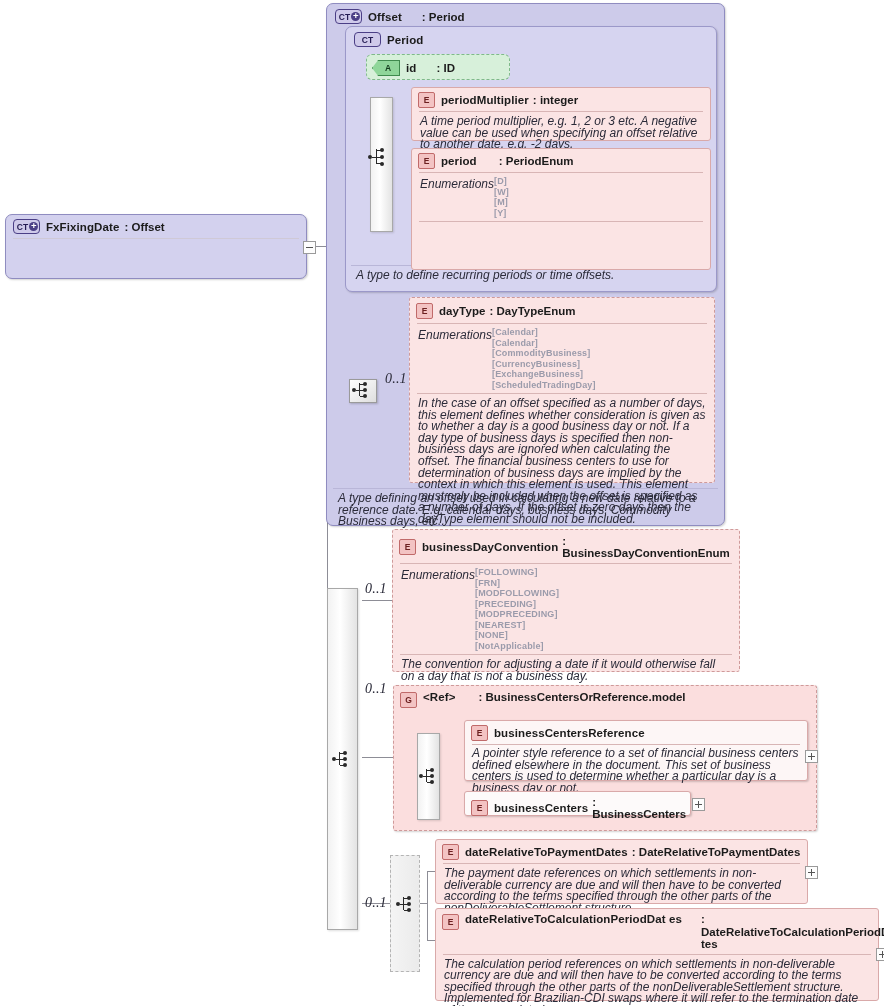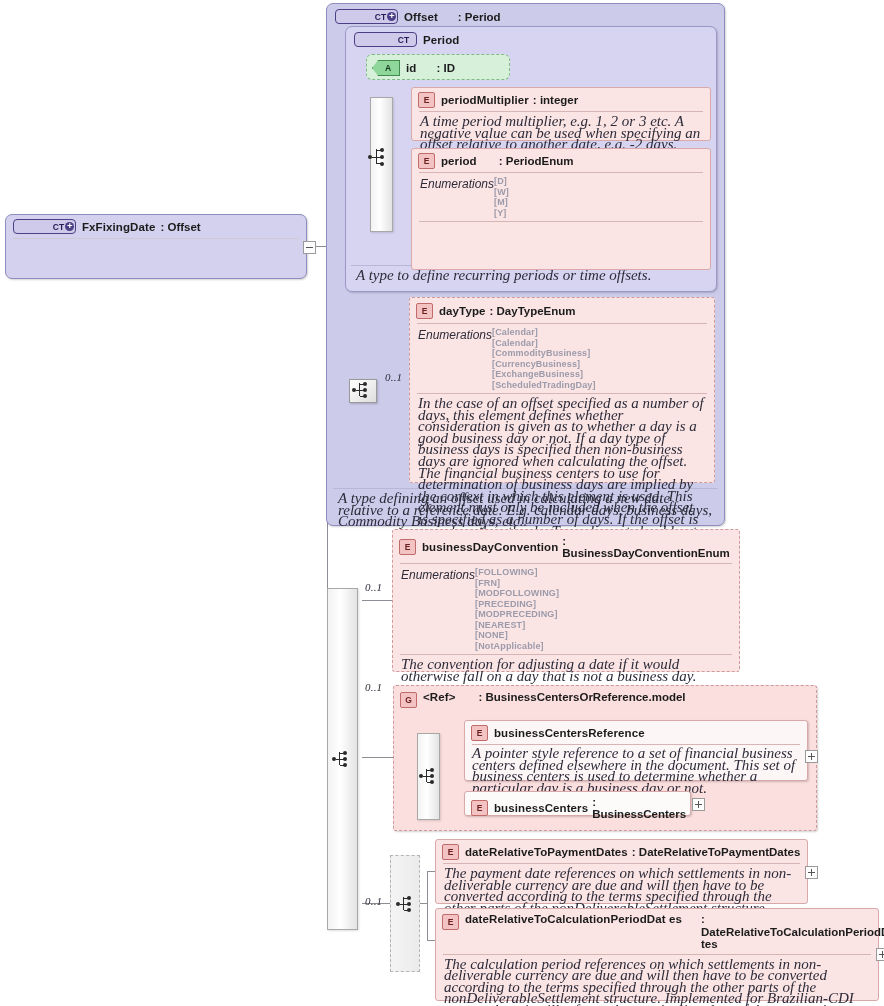--- a/index.html
+++ b/index.html
@@ -13,34 +13,33 @@
   
   .rbox{border-radius:7px;}
   .shadow{box-shadow:1px 1px 2px rgba(0,0,0,.18);}
 
   
   .hdr{display:flex;align-items:center;padding:4px 6px 4px 7px;}
   .hdr .nm{font-weight:bold;font-size:11.5px;color:#1b1b1b;letter-spacing:.1px;}
   .hdr .ty{font-weight:bold;font-size:11.5px;color:#1b1b1b;}
   .sep{height:1px;background:#cfc9d6;margin:0 7px;}
   .doc{
-    font-style:italic;font-size:15px;line-height:11.6px;color:#2b2b39;
+    font-style:italic;font-size:12px;line-height:11.6px;color:#2b2b39;
     padding:4px 8px 5px 8px;
-    font-family:Liberation Serif, serif;
   }
 
   
   .badge{
     display:inline-flex;align-items:center;justify-content:center;
     font-size:8.5px;font-weight:bold;font-family:"Liberation Sans",sans-serif;
     margin-right:6px;flex:none;letter-spacing:0;
   }
   .b-ct{
     width:25px;height:13px;border:1.3px solid #4b3f86;border-radius:4px;
-    background:#cfcaea;color:#241c52;position:relative;padding-left:36px;
+    background:#cfcaea;color:#241c52;position:relative;
   }
   .b-ct.plus::after{
     content:"";position:absolute;right:1.5px;top:1.5px;width:9px;height:9px;
     border-radius:50%;background:#4b3f86;
   }
   .b-ct.plus::before{
     content:"+";position:absolute;right:2.4px;top:-1.5px;color:#fff;
     font-size:9.5px;line-height:13px;z-index:2;font-weight:bold;
   }
   .b-ct span.lb{position:relative;left:-4px;font-size:8.5px;}
@@ -96,21 +95,21 @@
   .seqicon .d{position:absolute;width:4px;height:4px;border-radius:50%;background:#2a2a2a;}
   .seqicon .s{position:absolute;background:#2a2a2a;}
 
   .seqbox{
     position:absolute;width:26px;height:22px;
     background:linear-gradient(to bottom right,#ffffff,#dedede);
     border:1px solid #9a9a9a;box-shadow:1px 1px 2px rgba(0,0,0,.2);
   }
 
   .card{
-    position:absolute;font-style:italic;font-size:11px;color:#2b2b39;
+    position:absolute;font-style:italic;font-size:14px;color:#2b2b39;
     font-family:"Liberation Serif",serif;font-weight:normal;letter-spacing:.2px;
   }
 
   .expbox{
     position:absolute;width:11px;height:11px;background:#fdfdfd;
     border:1px solid #9a9a9a;
   }
   .expbox::before{
     content:"";position:absolute;left:2px;top:4.5px;width:7px;height:1px;background:#555;
   }

